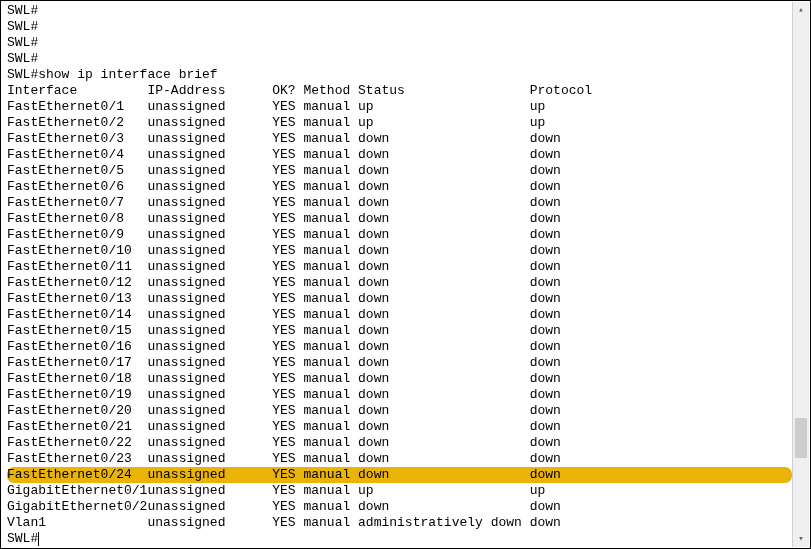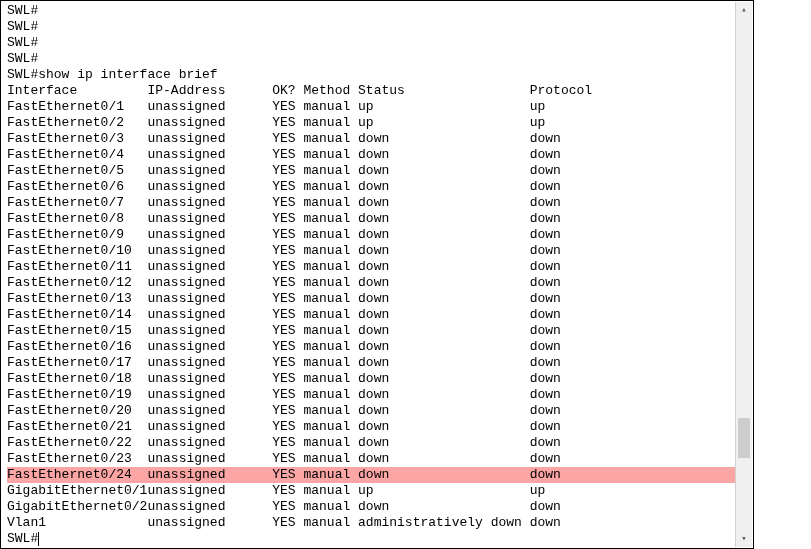--- a/index.html
+++ b/index.html
@@ -9,36 +9,36 @@
     height: 549px;
     overflow: hidden;
     font-family: "Courier New", Courier, monospace;
     font-size: 13px;
     line-height: 16px;
     background: #fff;
     color: #000;
   }
   .frame {
     position: relative;
-    width: 754px;
+    width: 811px;
     height: 549px;
     box-sizing: border-box;
     border: 1px solid #000;
   }
   .terminal {
     position: absolute;
     top: 2px;
     left: 6px;
     right: 18px; 
     bottom: 2px;
     overflow: hidden;
     white-space: pre;
   }
   .line { white-space: pre; }
-  .highlight { background: #fca5a5; }
+  .highlight { background: #eab308; border-radius: 7px; }
   .cursor {
     display: inline-block;
     width: 1px;
     height: 14px;
     background: #000;
     vertical-align: text-bottom;
     margin-left: 0px;
   }
   
   .scrollbar {

